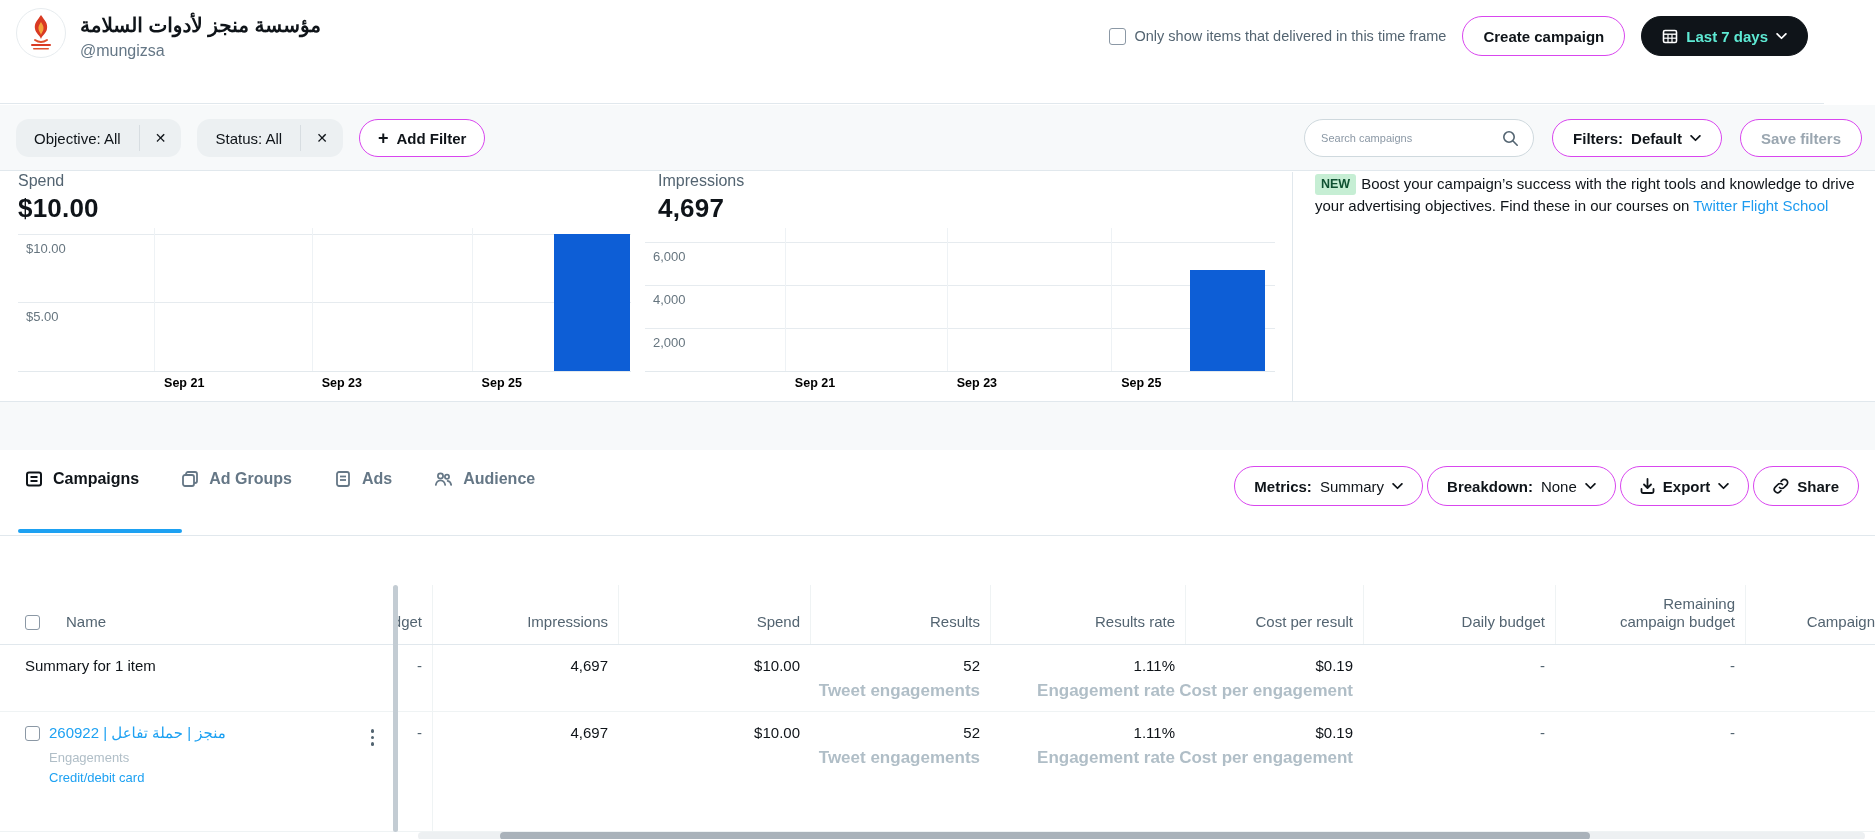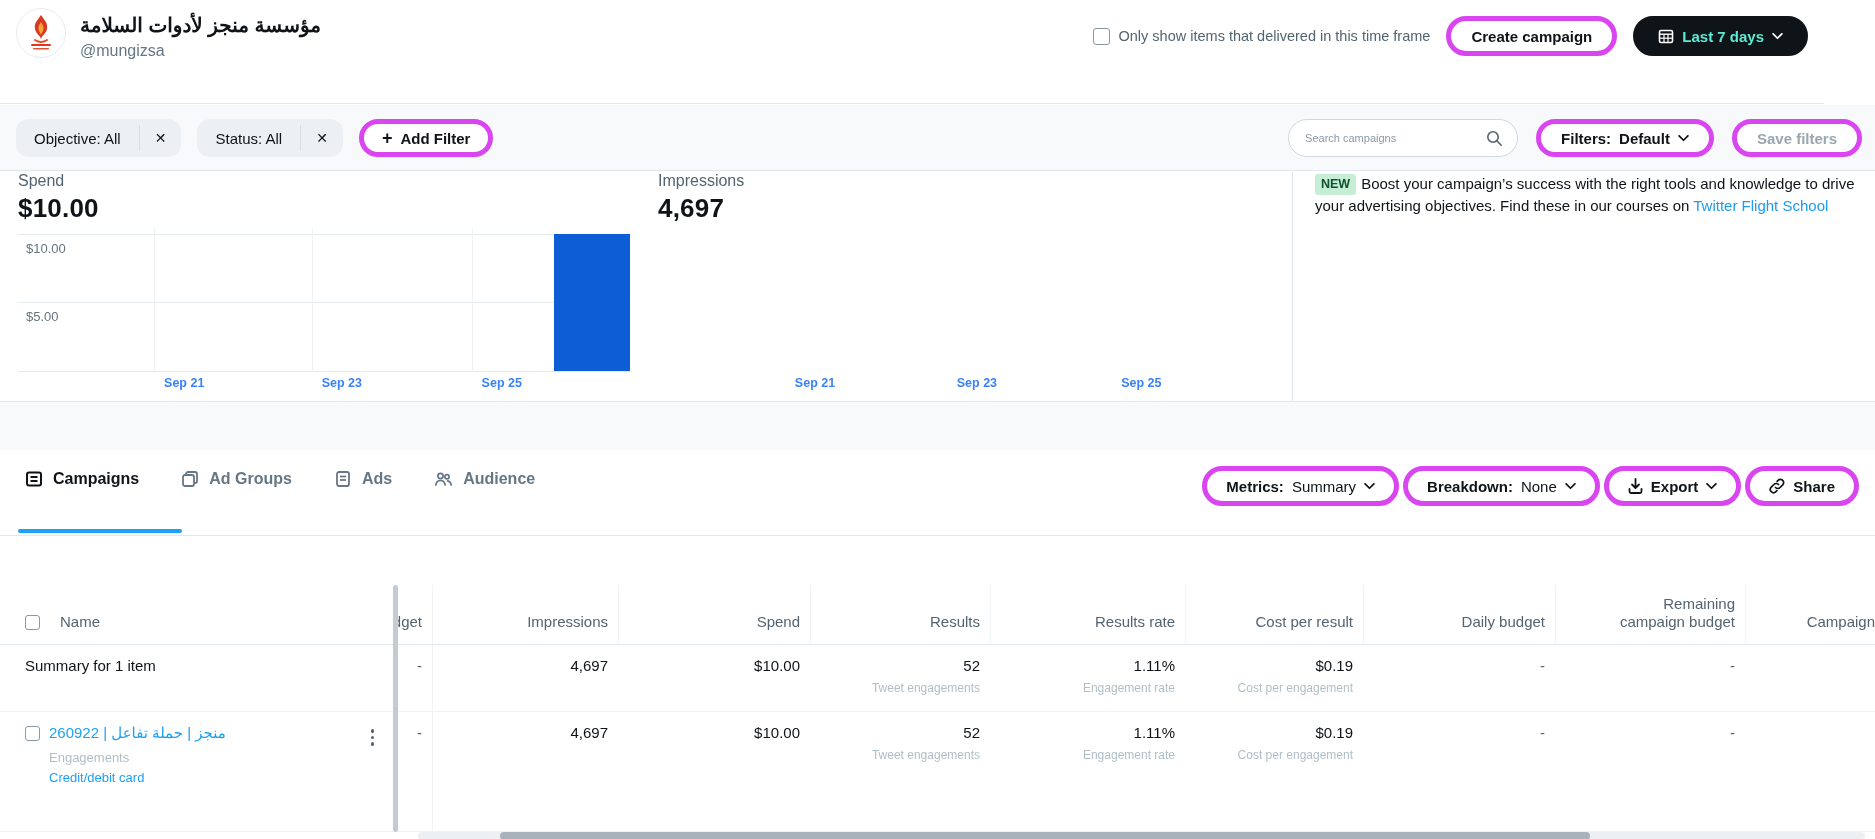--- a/index.html
+++ b/index.html
@@ -13,21 +13,21 @@
   .avatar { position:absolute; left:16px; top:8px; width:50px; height:50px; border-radius:50%;
     background:#fff; border:1px solid #e7ecef; display:flex; align-items:center; justify-content:center; overflow:hidden; }
   .acct { position:absolute; left:80px; top:13px; }
   .acct-name { font-size:20px; font-weight:700; text-align:left; }
   .acct-handle { font-size:16px; color:#657786; margin-top:5px; }
   .header-right { position:absolute; right:16px; top:14px; height:44px; display:flex; align-items:center; gap:16px; }
   .chk-row { display:flex; align-items:center; gap:9px; }
   .checkbox { width:17px; height:17px; border:1.5px solid #8b98a5; border-radius:3px; background:#fff; flex:0 0 auto; }
   .chk-label { font-size:14.5px; color:#536471; }
   .btn { display:flex; align-items:center; gap:8px; height:40px; padding:0 20px; border-radius:20px;
-    border:5px solid #d946ef; background:#fff; font-size:15px; font-weight:700; color:#0f1419; white-space:nowrap; }
+    border:1px solid #d946ef; background:#fff; font-size:15px; font-weight:700; color:#0f1419; white-space:nowrap; }
   .btn-dark { background:#0f1419; border-color:#0f1419; color:#5eead4; }
   .chev { display:inline-block; }
 
   
   .filter-band { position:absolute; left:0; top:105px; width:1875px; height:66px; background:#f7f9fa;
     border-bottom:1px solid #e1e8ed; }
   .filters-left { position:absolute; left:16px; top:14px; display:flex; gap:16px; align-items:flex-end; }
   .chip { display:flex; align-items:stretch; height:38px; background:#ecf0f2; border-radius:13px; overflow:hidden; }
   .chip-label { display:flex; align-items:center; padding:0 18px; font-size:15px; color:#0f1419; }
   .chip-div { width:1px; background:#d7dde1; margin:6px 0; }
@@ -49,21 +49,21 @@
     border-bottom:1px solid #e1e8ed; }
   .chart { position:absolute; top:0; height:230px; }
   .chart-title { font-size:16px; color:#536471; }
   .chart-total { font-size:26px; font-weight:700; margin-top:3px; letter-spacing:.2px; }
   .plot { position:absolute; top:56px; height:144px; left:0; right:0; border-bottom:1px solid #e3e9ed; }
   .hgrid { position:absolute; left:0; right:0; height:1px; background:#e6ebef; }
   .vgrid { position:absolute; top:0; bottom:0; width:1px; background:#eef2f5; }
   .ylab { position:absolute; font-size:13px; color:#66757f; }
   .bar { position:absolute; bottom:0; }
   .xlabels { position:absolute; top:204px; left:0; right:0; height:18px; }
-  .xlab { position:absolute; font-size:12.5px; font-weight:700; color:#3b82f6; white-space:nowrap; }
+  .xlab { position:absolute; font-size:12.5px; font-weight:700; color:#000000; white-space:nowrap; }
   .chart-vdiv { position:absolute; left:1292px; top:0; width:1px; height:230px; background:#e1e8ed; }
   .banner { position:absolute; left:1315px; top:2px; width:552px; font-size:15px; line-height:19px; color:#0f1419; }
   .badge-new { display:inline-block; background:#c6eed4; color:#0f5132; font-size:12.5px; font-weight:700;
     padding:1px 6px; border-radius:3px; margin-right:5px; position:relative; top:-1px; }
   .banner a { color:#1d9bf0; text-decoration:none; }
 
   
   .gray-gap { position:absolute; left:0; top:402px; width:1875px; height:48px; background:#f7f9fa; }
   .tabs-bar { position:absolute; left:0; top:450px; width:1875px; height:86px; background:#fff;
     border-bottom:1px solid #e1e8ed; }
@@ -75,28 +75,28 @@
   .tabs-buttons { position:absolute; right:16px; top:16px; display:flex; gap:4px; }
   .pill-40 { height:40px; border-radius:20px; padding:0 19px; }
 
   
   .table { position:absolute; left:0; top:536px; width:1875px; height:303px; background:#fff; }
   .tgrid { display:grid; grid-template-columns:398px 34px 186px 192px 180px 195px 178px 192px 190px 140px; width:1885px; }
   .thead { position:absolute; left:0; top:49px; height:60px; border-bottom:1px solid #e1e8ed; }
   .th { position:relative; display:flex; align-items:flex-end; justify-content:flex-end; padding:0 10px 13px 0;
     font-size:15px; color:#536471; text-align:right; line-height:18px; }
   .th.bl, .td.bl { border-left:1px solid #eff3f4; }
-  .th-name { justify-content:flex-start; align-items:flex-end; padding-left:25px; gap:20px; z-index:2; background:#fff; }
+  .th-name { justify-content:flex-start; align-items:flex-end; padding-left:25px; gap:26px; z-index:2; background:#fff; }
   .th-budget { z-index:1; overflow:visible; white-space:nowrap; }
   .trow { position:absolute; left:0; }
   .row-summary { top:109px; height:67px; border-bottom:1px solid #eff3f4; }
   .row-campaign { top:176px; height:120px; border-bottom:1px solid #eff3f4; }
   .td { position:relative; display:flex; flex-direction:column; align-items:flex-end; padding:12px 10px 0 0;
     font-size:15px; color:#0f1419; }
-  .td .sub { font-size:12px; color:#b0bec7; margin-top:7px; white-space:nowrap; }
+  .td .sub { font-size:17px; color:#b0bec7; margin-top:7px; white-space:nowrap;font-weight:bold; }
   .td-name { align-items:flex-start; padding-left:25px; z-index:2; background:#fff; }
   .name-line { display:flex; align-items:center; gap:9px; }
   .camp-link { font-size:15px; color:#1da1f2; text-decoration:none; }
   .obj-sub { font-size:13px; color:#b0bec7; margin:8px 0 0 24px; }
   .pay-link { font-size:13px; color:#1da1f2; margin:5px 0 0 24px; text-decoration:none; }
   .kebab { position:absolute; right:22px; top:15px; display:flex; flex-direction:column; gap:3px; cursor:pointer; padding:2px; }
   .kebab i { width:3.5px; height:3.5px; border-radius:50%; background:#536471; display:block; }
   .sticky-div { position:absolute; left:393px; top:49px; width:5px; height:247px; background:#c3ccd3; border-radius:3px; z-index:4; }
   .hscroll-track { position:absolute; left:418px; top:296px; width:1447px; height:8px; border-radius:4px; background:#edf0f2; }
   .hscroll-thumb { position:absolute; left:500px; top:296px; width:1090px; height:8px; border-radius:4px; background:#a9b2ba; z-index:5; }
@@ -201,20 +201,32 @@
       <div class="xlabels">
           <div class="xlab" style="left: calc(22.2% + 10px);">Sep 21</div>
           <div class="xlab" style="left: calc(47.9% + 10px);">Sep 23</div>
           <div class="xlab" style="left: calc(74% + 10px);">Sep 25</div>
         </div>
     </div>
 
     <div class="chart" style="left:645px; width:630px;">
       <div class="chart-title" style="margin-left:13px;">Impressions</div>
       <div class="chart-total" style="margin-left:13px;">4,697</div>
+      <div class="plot">
+          <div class="hgrid" style="top: 10.0045%;"></div>
+          <div class="ylab" style="left: 8px; top: calc(10.0045% + 7px);">6,000</div>
+          <div class="hgrid" style="top: 40.003%;"></div>
+          <div class="ylab" style="left: 8px; top: calc(40.003% + 7px);">4,000</div>
+          <div class="hgrid" style="top: 70.0015%;"></div>
+          <div class="ylab" style="left: 8px; top: calc(70.0015% + 7px);">2,000</div>
+          <div class="vgrid" style="left: 22.2%;"></div>
+          <div class="vgrid" style="left: 47.9%;"></div>
+          <div class="vgrid" style="left: 74%;"></div>
+          <div class="bar" style="left: 86.5%; width: 11.9%; height: 70.4515%; background: rgb(13, 94, 214);"></div>
+        </div>
       <div class="xlabels">
           <div class="xlab" style="left: calc(22.2% + 10px);">Sep 21</div>
           <div class="xlab" style="left: calc(47.9% + 10px);">Sep 23</div>
           <div class="xlab" style="left: calc(74% + 10px);">Sep 25</div>
         </div>
     </div>
 
     <div class="chart-vdiv"></div>
 
     <div class="banner">

